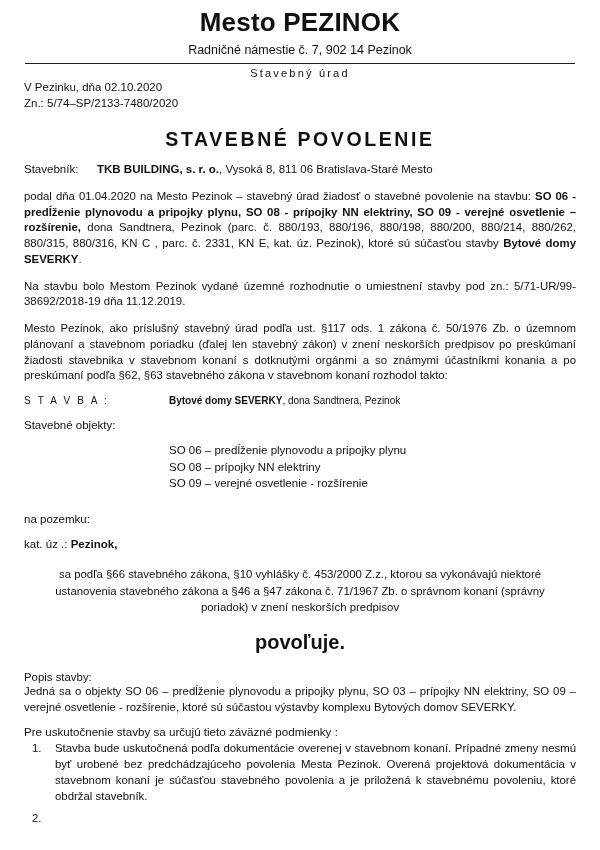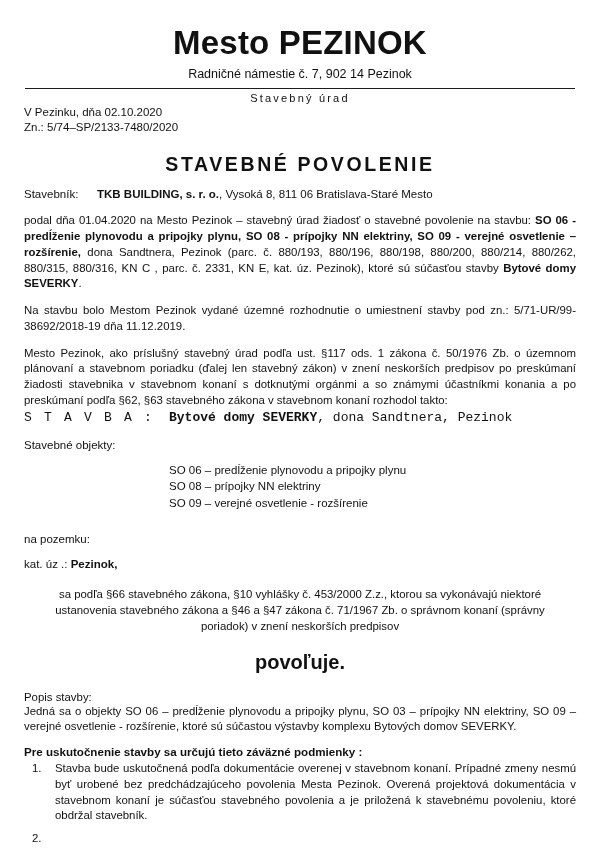--- a/index.html
+++ b/index.html
@@ -19,24 +19,24 @@
     position: relative;
     width: 600px;
     height: 850px;
     box-sizing: border-box;
     padding: 0 24px;
   }
 
   
   .org-title {
     text-align: center;
-    font-size: 33px;
+    font-size: 26px;
     font-weight: bold;
     letter-spacing: 0.2px;
-    margin: 26px 0 0 0;
+    margin: 9px 0 0 0;
     line-height: 1.06;
   }
   .org-address {
     text-align: center;
     font-size: 12.5px;
     margin: 7px 0 0 0;
     line-height: 1.1;
   }
   .rule {
     height: 0;
@@ -83,25 +83,24 @@
     font-size: 11.4px;
     line-height: 1.38;
     text-align: justify;
     margin: 11px 0 0 0;
   }
 
   b, strong { font-weight: bold; }
 
   
   .stavba-row {
-    margin-top: 1px;
-    font-size: 13px;
+    margin-top: 10px;
+    font-size: 10px;
     display: flex;
     line-height: 1.4;
-    font-family: Liberation Mono, monospace;
   }
   .stavba-label {
     letter-spacing: 2.2px;
     width: 145px;
     flex: 0 0 145px;
   }
   .objects-label {
     margin-top: 11px;
     font-size: 11.5px;
   }
@@ -146,21 +145,21 @@
   }
   .desc-text {
     font-size: 11.4px;
     line-height: 1.38;
     text-align: justify;
     margin-top: 1px;
   }
   .conditions-head {
     margin-top: 10px;
     font-size: 11.6px;
-    font-weight: bold;
+    font-weight: normal;
   }
 
   
   ol.conditions {
     list-style: none;
     margin: 3px 0 0 0;
     padding: 0;
     font-size: 11.4px;
   }
   ol.conditions li {

